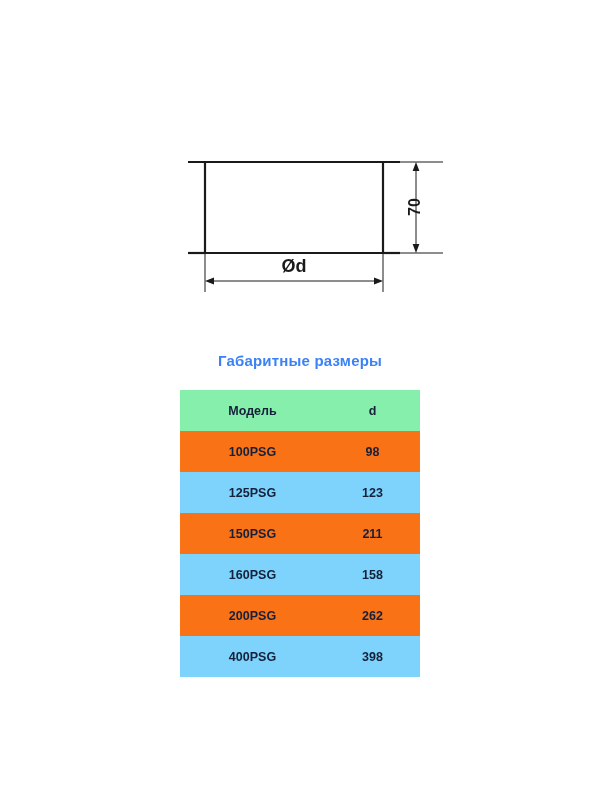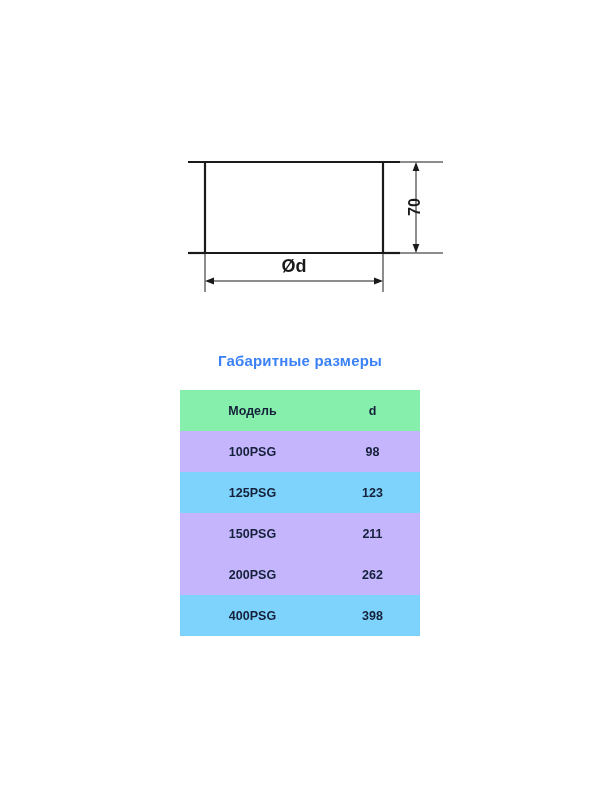--- a/index.html
+++ b/index.html
@@ -60,21 +60,21 @@
   }
   table.dims td {
     font-size: 12.5px;
     font-weight: bold;
     height: 39px;
     text-align: center;
     vertical-align: middle;
     color: #15203a;
     border: none;
   }
-  table.dims tr.odd td { background: #c4b5fd; }
+  table.dims tr.odd td { background: #f97316; }
   table.dims tr.even td { background: #7dd3fc; }
 </style>
 </head>
 <body>
 
 <div class="drawing">
   <svg width="600" height="330" viewBox="0 0 600 330">
 
     <line x1="188" y1="162" x2="400" y2="162" stroke="#1a1a1a" stroke-width="2.2"></line>
 
@@ -125,20 +125,24 @@
         <td>98</td>
       </tr>
       <tr class="even">
         <td>125PSG</td>
         <td>123</td>
       </tr>
       <tr class="odd">
         <td>150PSG</td>
         <td>211</td>
       </tr>
+      <tr class="even">
+        <td>160PSG</td>
+        <td>158</td>
+      </tr>
       <tr class="odd">
         <td>200PSG</td>
         <td>262</td>
       </tr>
       <tr class="even">
         <td>400PSG</td>
         <td>398</td>
       </tr>
     </tbody>
   </table>

